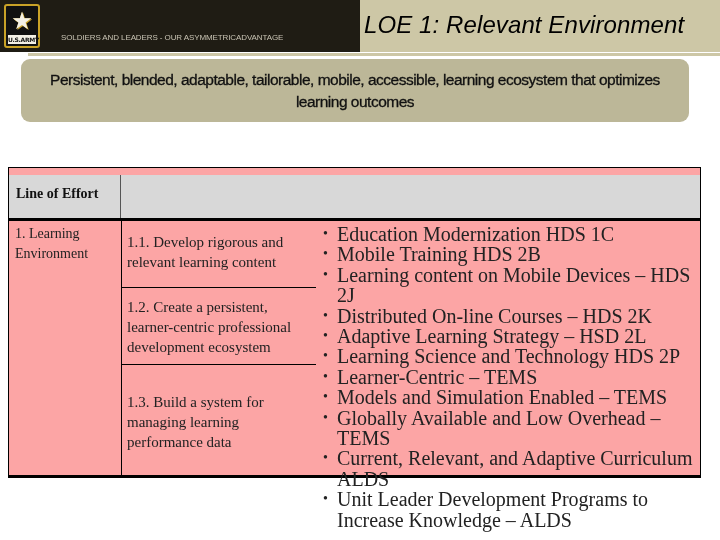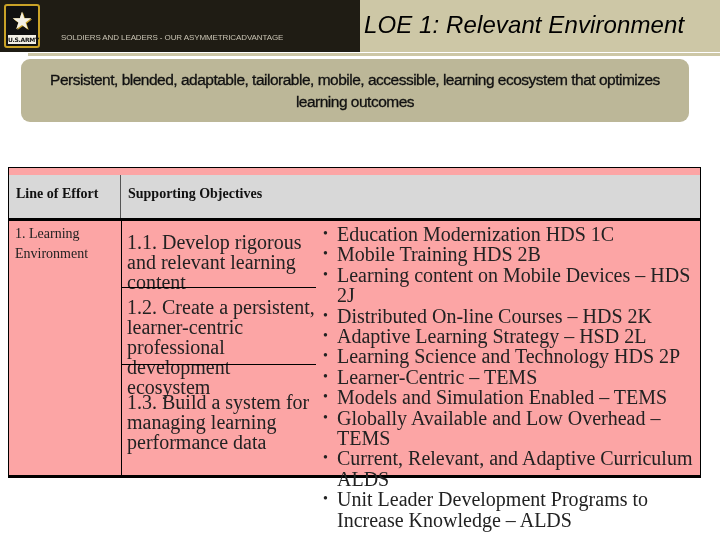--- a/index.html
+++ b/index.html
@@ -77,21 +77,21 @@
 
   .col1-divider {
     position: absolute; left: 112px; top: 53px; width: 1px; height: 257px; background: #000;
   }
   .loe-cell {
     position: absolute; left: 6px; top: 56px; width: 104px;
     font-size: 14px; line-height: 20px; color: #222;
   }
   .obj-cell {
     position: absolute; left: 118px; width: 188px;
-    font-size: 20px; line-height: 20px; color: #222;
+    font-size: 15px; line-height: 20px; color: #222;
   }
   .obj-1 { top: 64px; }
   .obj-2 { top: 129px; }
   .obj-3 { top: 224px; }
   .obj-divider {
     position: absolute; left: 113px; width: 194px; height: 1px; background: #000;
   }
   .obj-div-1 { top: 119px; }
   .obj-div-2 { top: 196px; }
 
@@ -118,21 +118,20 @@
 <div class="slide-title">LOE 1: Relevant Environment</div>
 <div class="header-line"></div>
 
 <div class="banner">
   <div class="banner-text">Persistent, blended, adaptable, tailorable, mobile, accessible, learning ecosystem that optimizes learning outcomes</div>
 </div>
 
 <div class="table-frame">
   <div class="thead">
     <div class="th th-col1">Line of Effort</div>
-    <div class="th th-col2">Supporting Objectives</div>
   </div>
 
   <div class="col1-divider"></div>
 
   <div class="loe-cell">1. Learning Environment</div>
 
   <div class="obj-cell obj-1">1.1. Develop rigorous and relevant learning content</div>
   <div class="obj-divider obj-div-1"></div>
   <div class="obj-cell obj-2">1.2. Create a persistent, learner-centric professional development ecosystem</div>
   <div class="obj-divider obj-div-2"></div>

